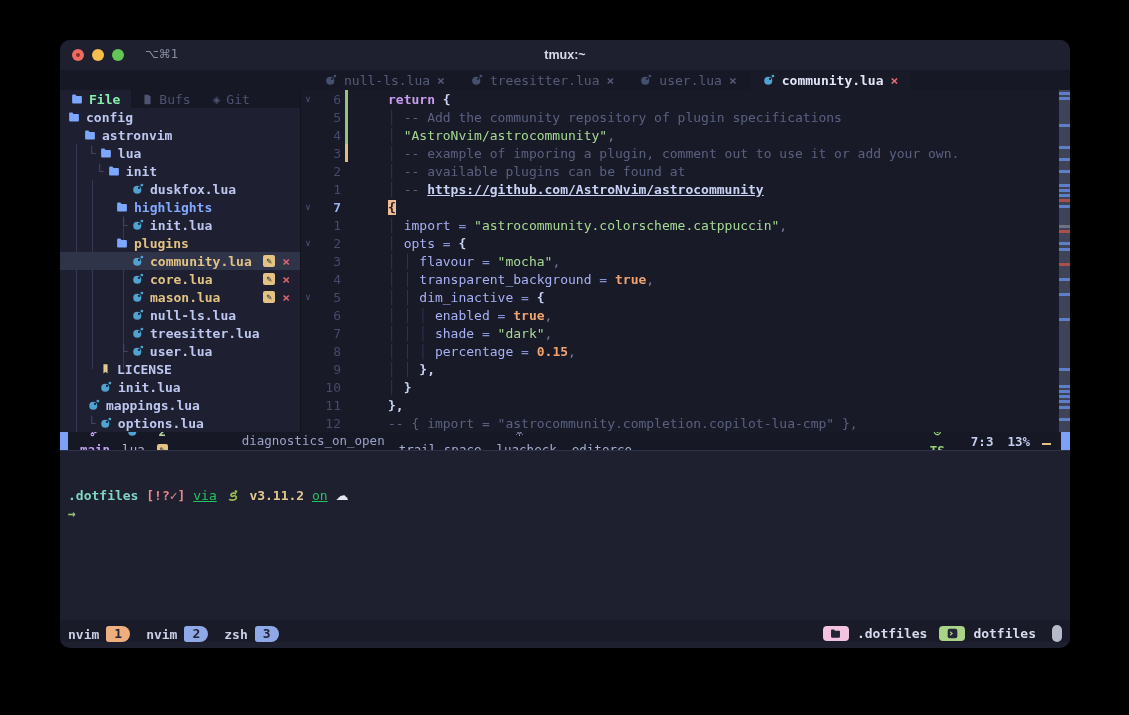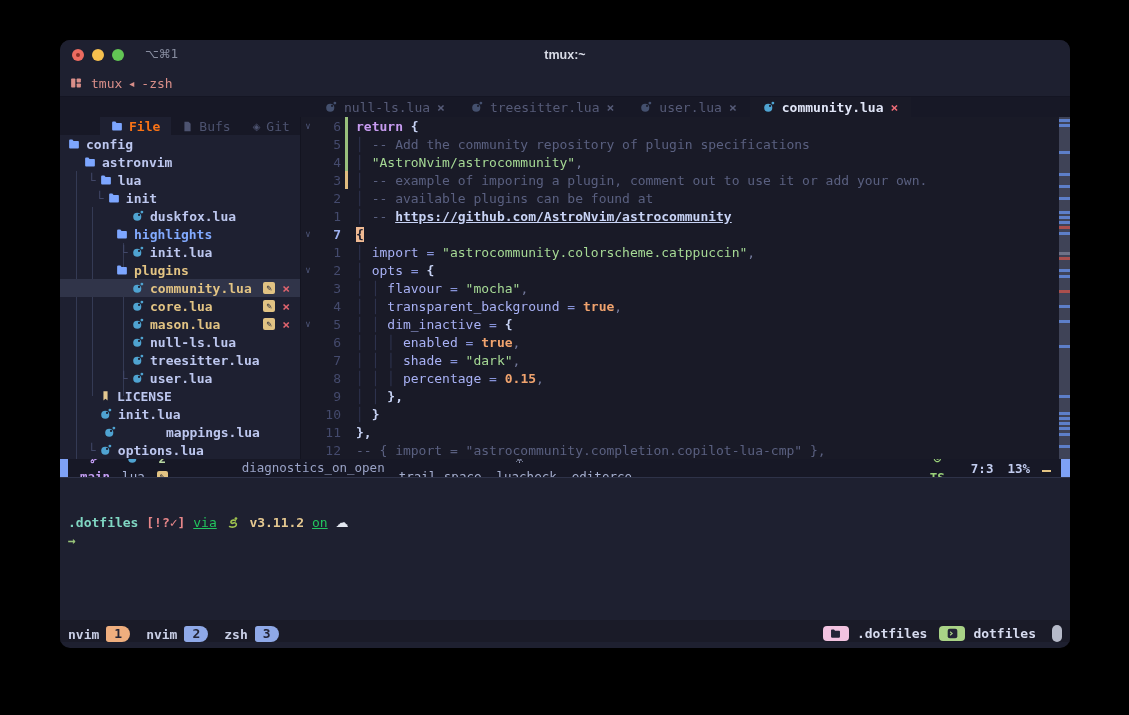--- a/index.html
+++ b/index.html
@@ -30,21 +30,21 @@
   .tab .tab-icon{color:#44506e;display:flex;}
   .tab.active{color:#e0e5f7;font-weight:bold;background:#191a27;}
   .tab.active .tab-icon{color:#4fa3d1;}
   .tab .close{color:#565b78;font-weight:bold;}
   .tab.active .close{color:#ec6b77;}
   .body{flex:1;display:flex;position:relative;}
   
   .sidebar{width:240px;flex:none;background:#1e2031;border-right:1px solid #131420;position:relative;overflow:hidden;}
   .sidebar-tabs{height:18px;display:flex;background:#171826;}
   .stab{display:flex;align-items:center;gap:6px;padding:0 11px;color:#4d5370;height:100%;}
-  .stab.active{background:#1e2031;color:#f97316;font-weight:bold;margin-left:40px;}
+  .stab.active{background:#1e2031;color:#86efac;font-weight:bold;}
   .stab.active .stab-icon{color:#7da6ff;}
   .stab .stab-icon{display:flex;color:#4d5370;}
   .git-glyph{font-family:"DejaVu Sans",sans-serif;font-size:10px;}
   .tree{position:relative;}
   .tree-guide{position:absolute;width:1px;background:#343a54;}
   .tree-row{height:18px;display:flex;align-items:center;font-weight:bold;color:#bdc7ef;position:relative;}
   .tree-row.sel{background:#303449;}
   .tree-row .conn{color:#414768;font-weight:normal;margin-right:4px;}
   .tree-row .t-icon{display:flex;margin-right:6px;color:#7da6ff;}
   .tree-row .t-icon.lua{color:#4fa3d1;}
@@ -56,21 +56,21 @@
   .badge-x{color:#e0646e;font-weight:bold;}
   
   .editor{flex:1;overflow:hidden;background:#191a27;}
   .line{height:18px;display:flex;align-items:center;white-space:pre;}
   .fold{width:14px;text-align:center;color:#4d5578;font-size:9px;flex:none;}
   .lnum{width:26px;text-align:right;color:#444a6d;flex:none;}
   .line.cur .lnum{color:#9db0ee;font-weight:bold;}
   .sign{width:3px;height:18px;margin-left:4px;flex:none;}
   .sign.green{background:#99c07c;}
   .sign.yellow{background:#e0bc7f;}
-  .codetxt{padding-left:8px;}
+  .codetxt{padding-left:8px;margin-left:32px;}
   .tk-kw{color:#c79bf0;font-weight:bold;}
   .tk-com{color:#5a6080;}
   .tk-str{color:#a6da95;}
   .tk-key{color:#a8b1f5;font-weight:normal;}
   .tk-op{color:#8793d9;}
   .tk-bool,.tk-num{color:#f0a36e;font-weight:bold;}
   .tk-punct{color:#747b9e;}
   .tk-brace{color:#c8d3f5;font-weight:bold;}
   .tk-link{color:#c8d3f5;text-decoration:underline;font-weight:bold;}
   .tk-guide{color:#2f3450;}
@@ -130,34 +130,20 @@
   <div class="titlebar">
     <div class="lights">
       <div class="light red"></div>
       <div class="light yellow"></div>
       <div class="light green"></div>
     </div>
     <div class="shortcut">⌥⌘1</div>
     <div class="win-title">tmux:~</div>
   </div>
 
-  <div class="tmuxtop">
-    <span class="sh-icon" id="panes-icon">
-        <svg viewBox="0 0 16 16" width="12" height="12">
-          <g fill="currentColor">
-            <rect x="1.5" y="2" width="5.6" height="12" rx="1"></rect>
-            <rect x="8.9" y="2" width="5.6" height="5.2" rx="1"></rect>
-            <rect x="8.9" y="8.8" width="5.6" height="5.2" rx="1"></rect>
-          </g>
-        </svg>
-      </span>
-    <span>tmux</span>
-    <span class="sep">◂</span>
-    <span>-zsh</span>
-  </div>
 
   <div class="main">
     <div class="tabline" id="tabline">
         <div class="tab">
           <span class="tab-icon">
             <svg viewBox="0 0 16 16" width="12" height="12">
               <circle cx="7" cy="9" r="5.4" fill="currentColor"></circle>
               <circle cx="13.2" cy="2.8" r="1.9" fill="currentColor"></circle>
               <circle cx="9.4" cy="6.6" r="1.5" fill="#1e2030"></circle>
             </svg>
@@ -384,21 +370,21 @@
             <div class="tree-row" style="padding-left: 40px;">
               <span class="t-icon lua">
                 <svg viewBox="0 0 16 16" width="12" height="12">
                   <circle cx="7" cy="9" r="5.4" fill="currentColor"></circle>
                   <circle cx="13.2" cy="2.8" r="1.9" fill="currentColor"></circle>
                   <circle cx="9.4" cy="6.6" r="1.5" fill="#1e2030"></circle>
                 </svg>
               </span>
               <span>init.lua</span>
             </div>
-            <div class="tree-row" style="padding-left: 44px; gap: 44px;">
+            <div class="tree-row" style="padding-left: 28px;">
               <span class="t-icon lua">
                 <svg viewBox="0 0 16 16" width="12" height="12">
                   <circle cx="7" cy="9" r="5.4" fill="currentColor"></circle>
                   <circle cx="13.2" cy="2.8" r="1.9" fill="currentColor"></circle>
                   <circle cx="9.4" cy="6.6" r="1.5" fill="#1e2030"></circle>
                 </svg>
               </span>
               <span>mappings.lua</span>
             </div>
             <div class="tree-row" style="padding-left: 28px;">

